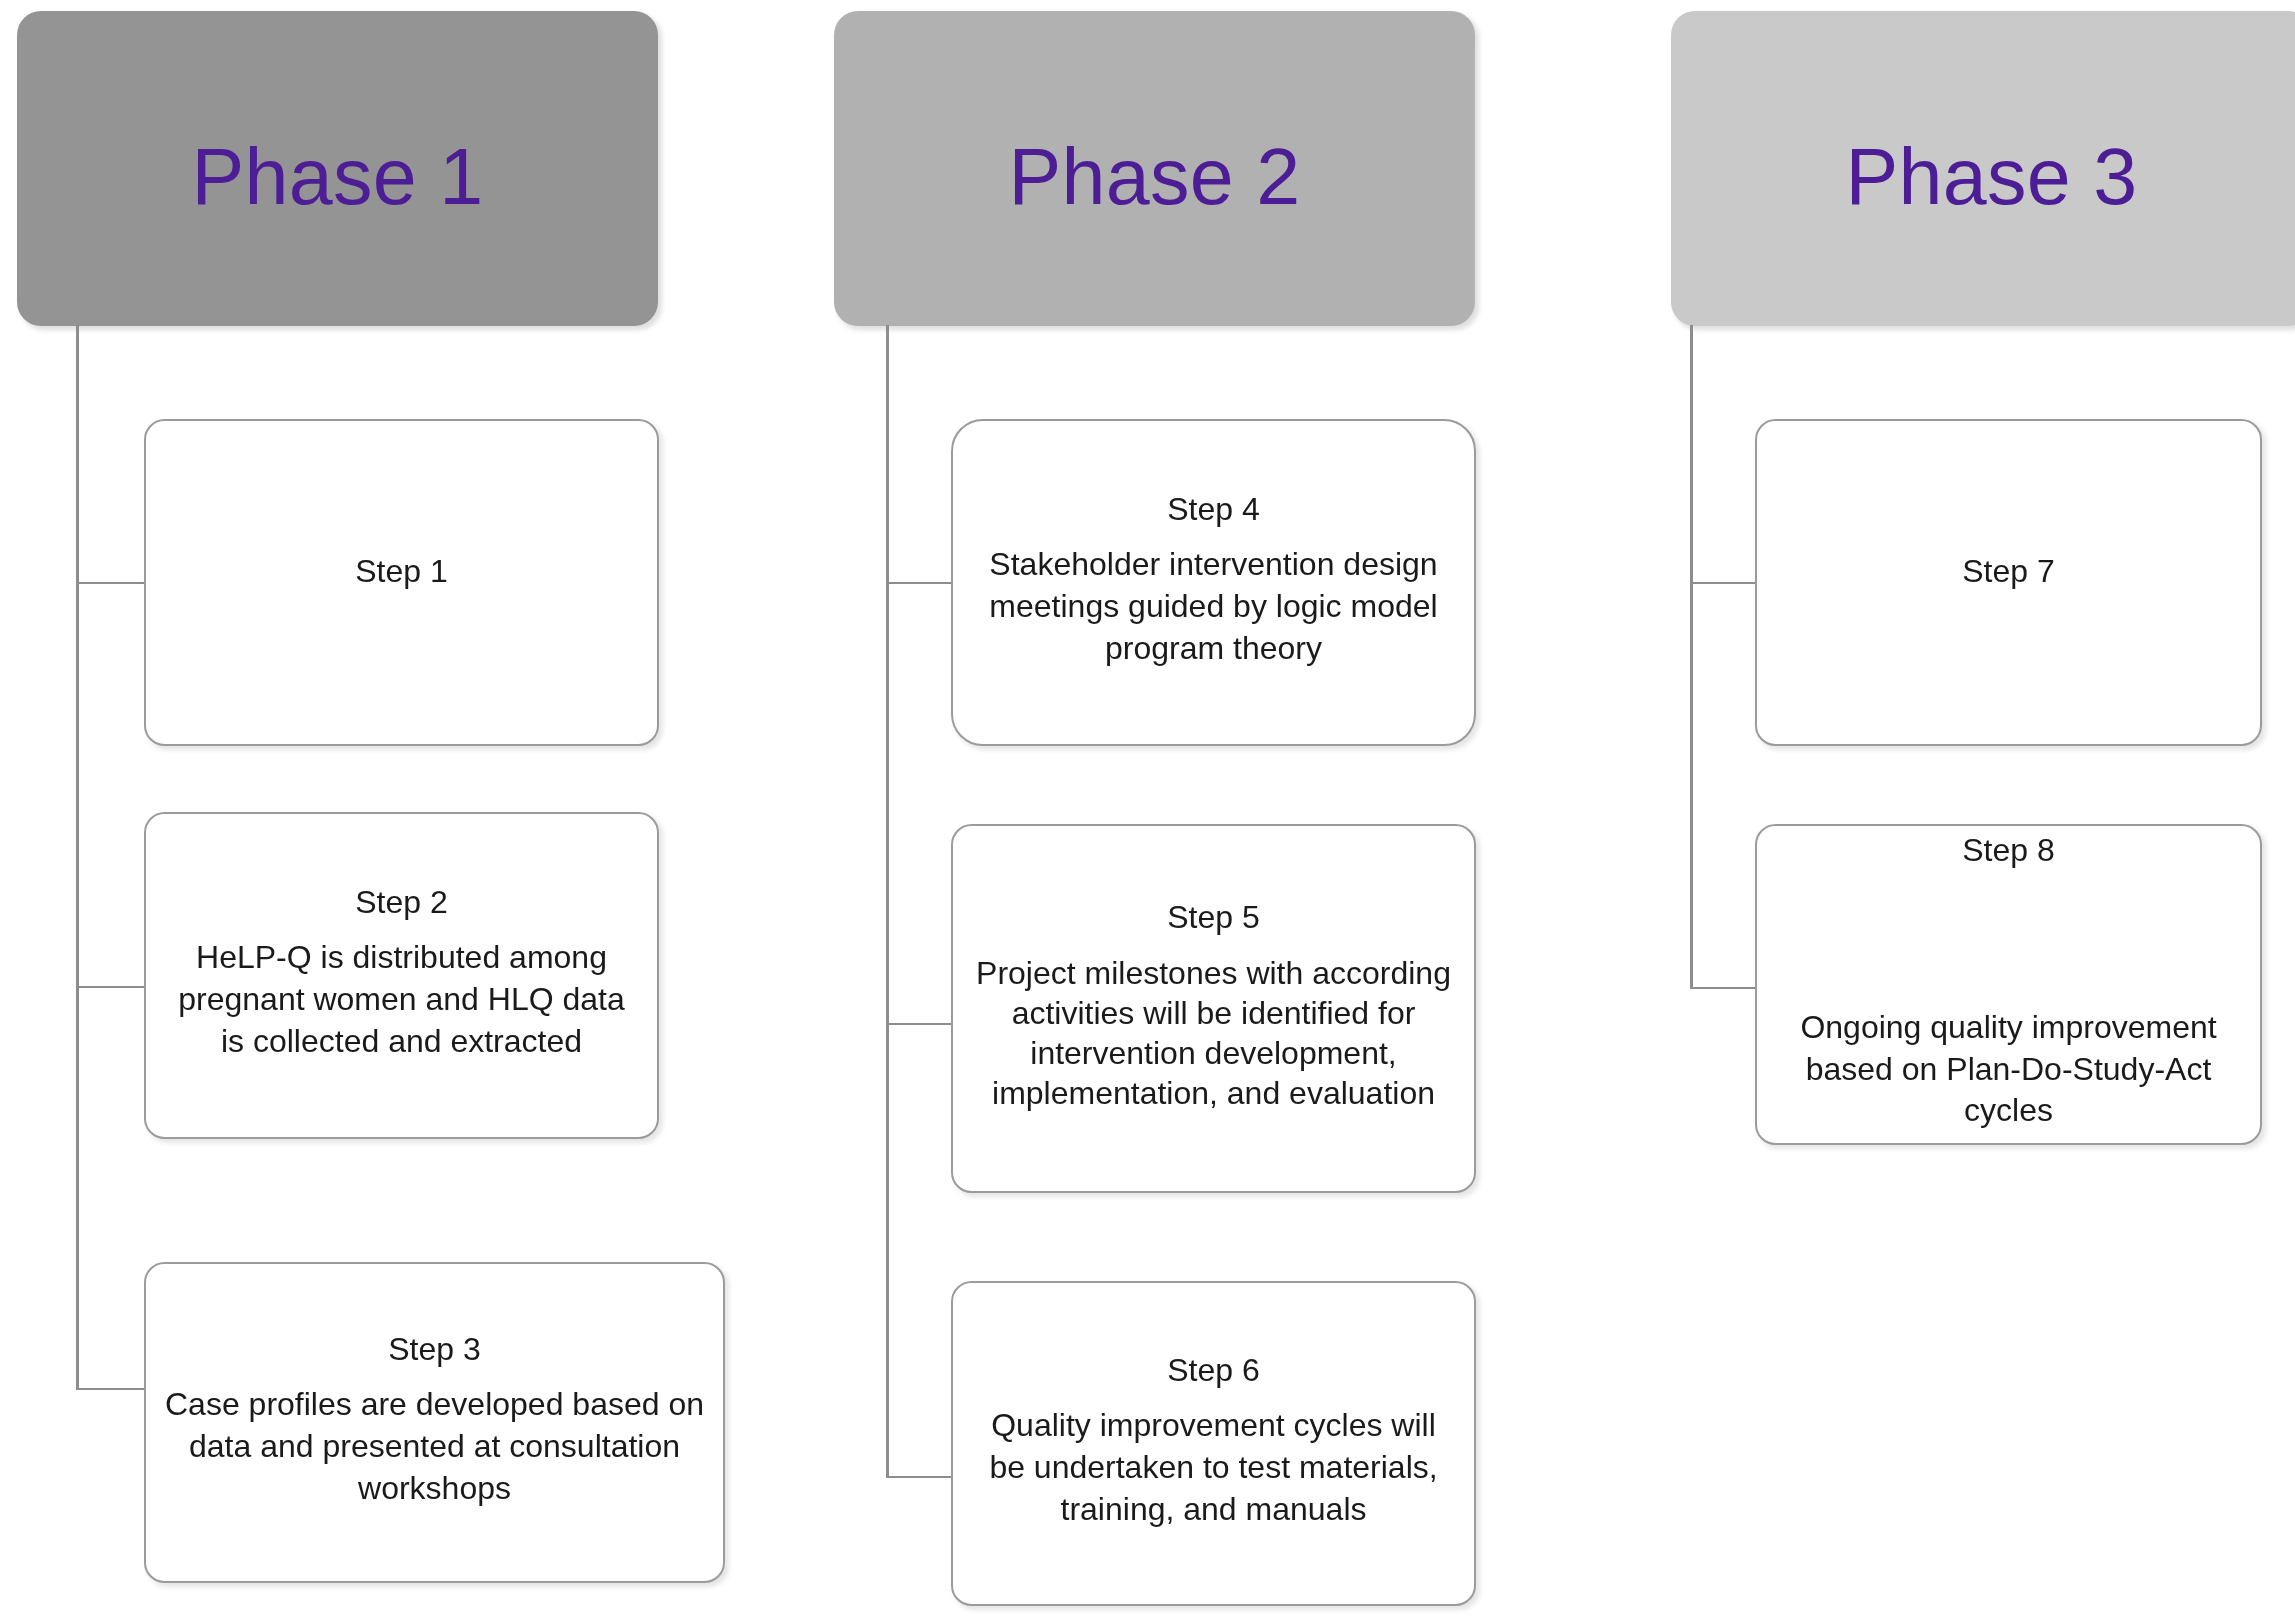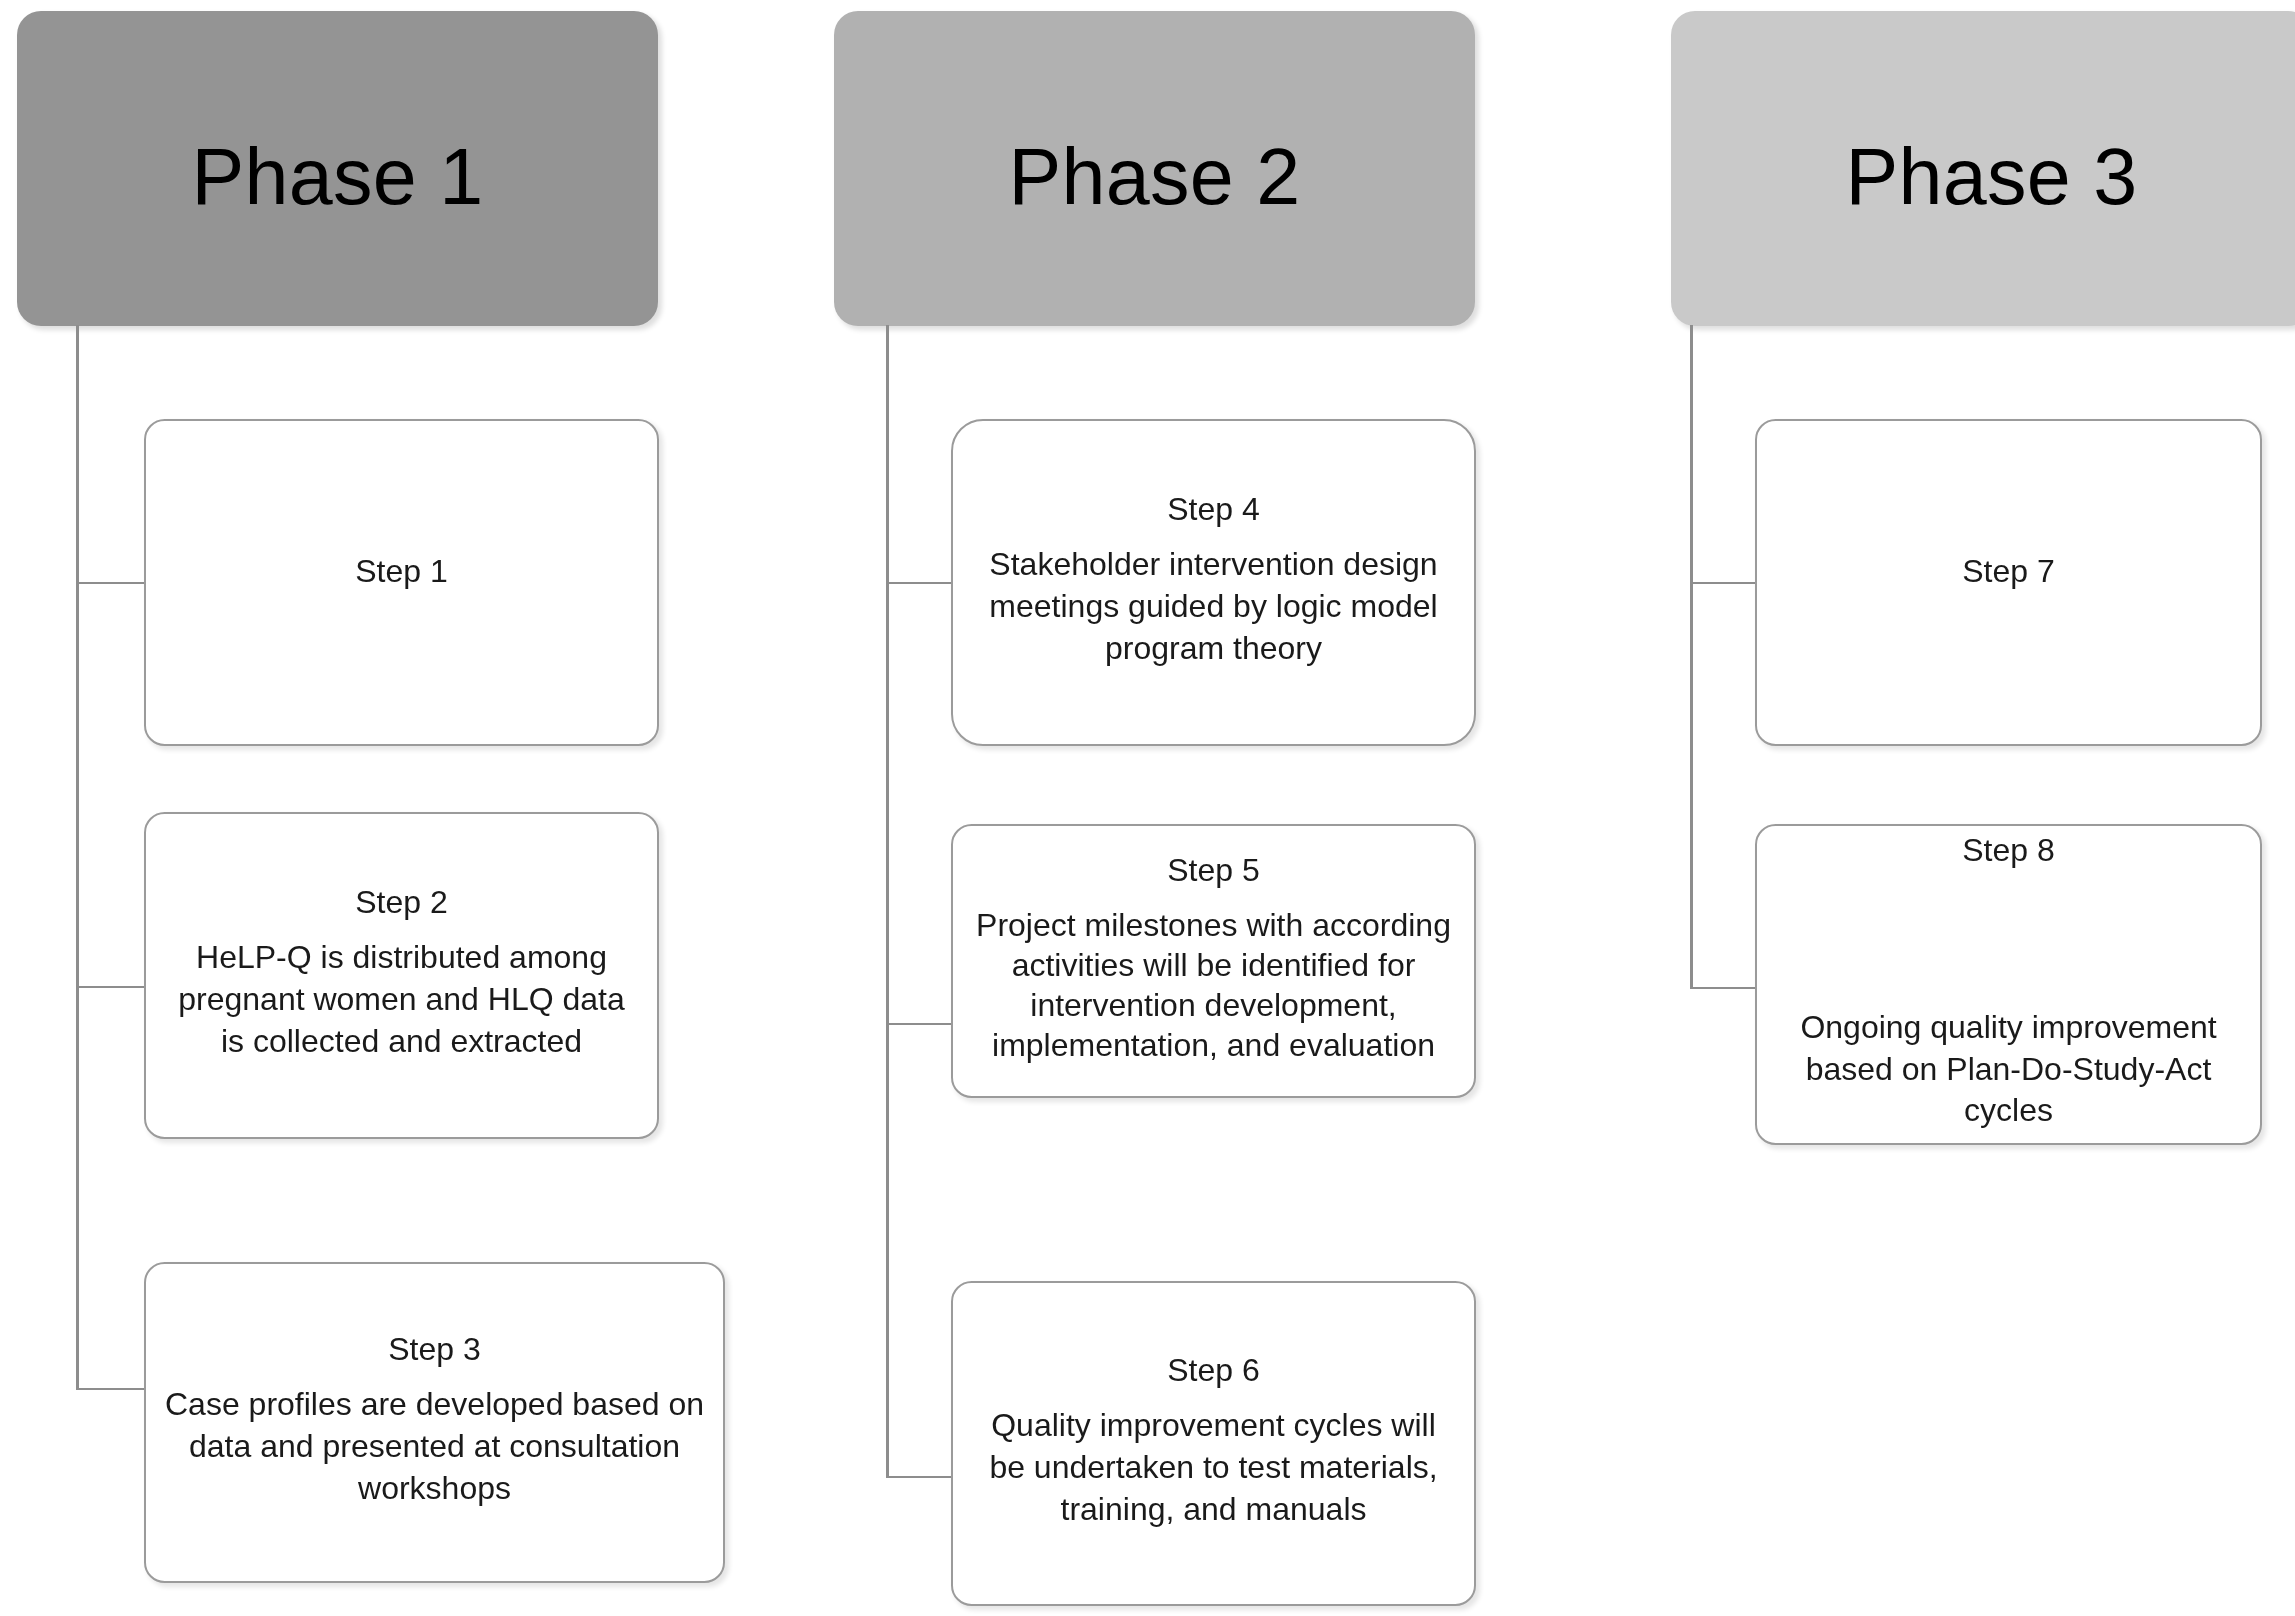--- a/index.html
+++ b/index.html
@@ -32,21 +32,21 @@
   .phase-header {
     position: absolute;
     border-radius: 24px;
     box-sizing: border-box;
     display: flex;
     align-items: center;
     justify-content: center;
     box-shadow: 3.6px 3.6px 5.4px rgba(0,0,0,0.13);
   }
   .phase-header-label {
-    color: #000000;
+    color: #4c1d95;
     font-size: 79px;
     font-weight: 400;
     line-height: 1;
     letter-spacing: 0.3px;
     white-space: nowrap;
     user-select: none;
     margin-top: 16px;
   }
 
   
@@ -135,21 +135,21 @@
 
     <div class="branch" style="left:886px; top:582px; width:68px;"></div>
     <div class="branch" style="left:886px; top:1023px; width:68px;"></div>
     <div class="branch" style="left:886px; top:1476px; width:68px;"></div>
 
     <div class="step-box" style="left:951px; top:419px; width:525px; height:327px;border-radius:32px;">
       <div class="step-title">Step 4</div>
       <div class="step-desc">Stakeholder intervention design meetings guided by logic model program theory</div>
     </div>
 
-    <div class="step-box tight" style="left:951px; top:824px; width:525px; height:274px;">
+    <div class="step-box tight" style="left:951px; top:824px; width:525px; height:369px;">
       <div class="step-title">Step 5</div>
       <div class="step-desc">Project milestones with according activities will be identified for intervention development, implementation, and evaluation</div>
     </div>
 
     <div class="step-box" style="left:951px; top:1281px; width:525px; height:325px;">
       <div class="step-title">Step 6</div>
       <div class="step-desc">Quality improvement cycles  will be undertaken to test materials, training, and manuals</div>
     </div>
   </div>
 

